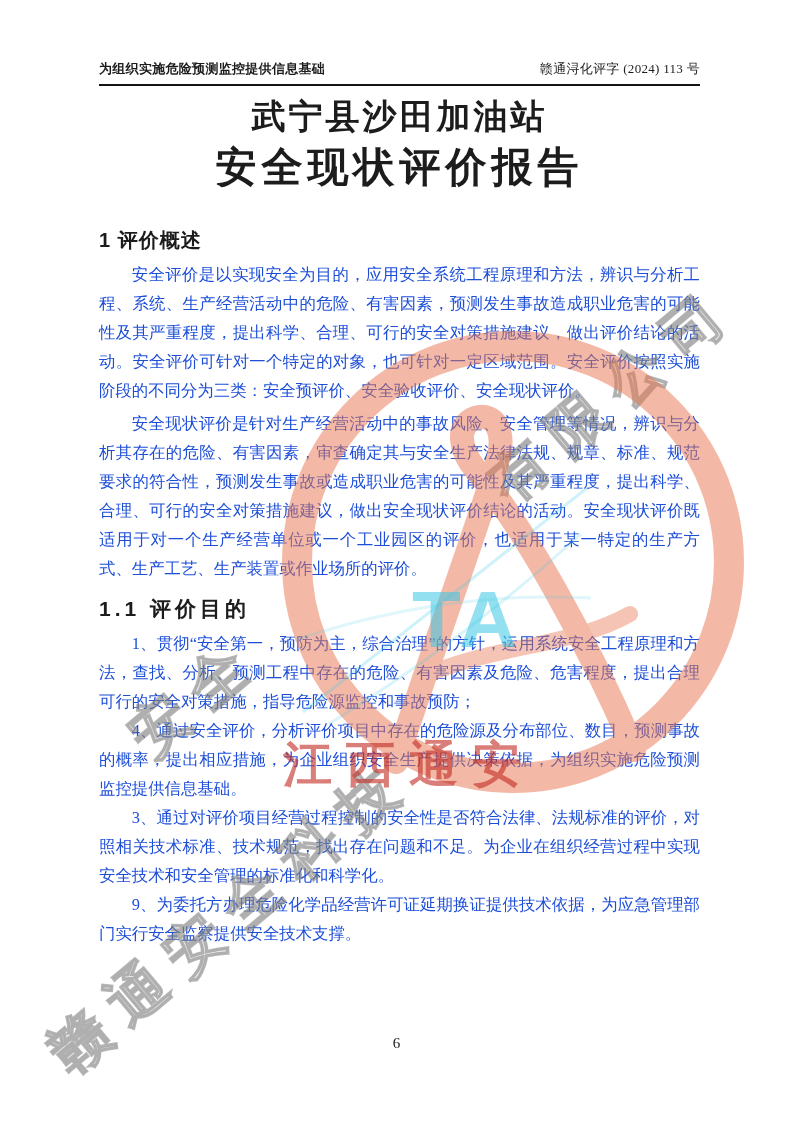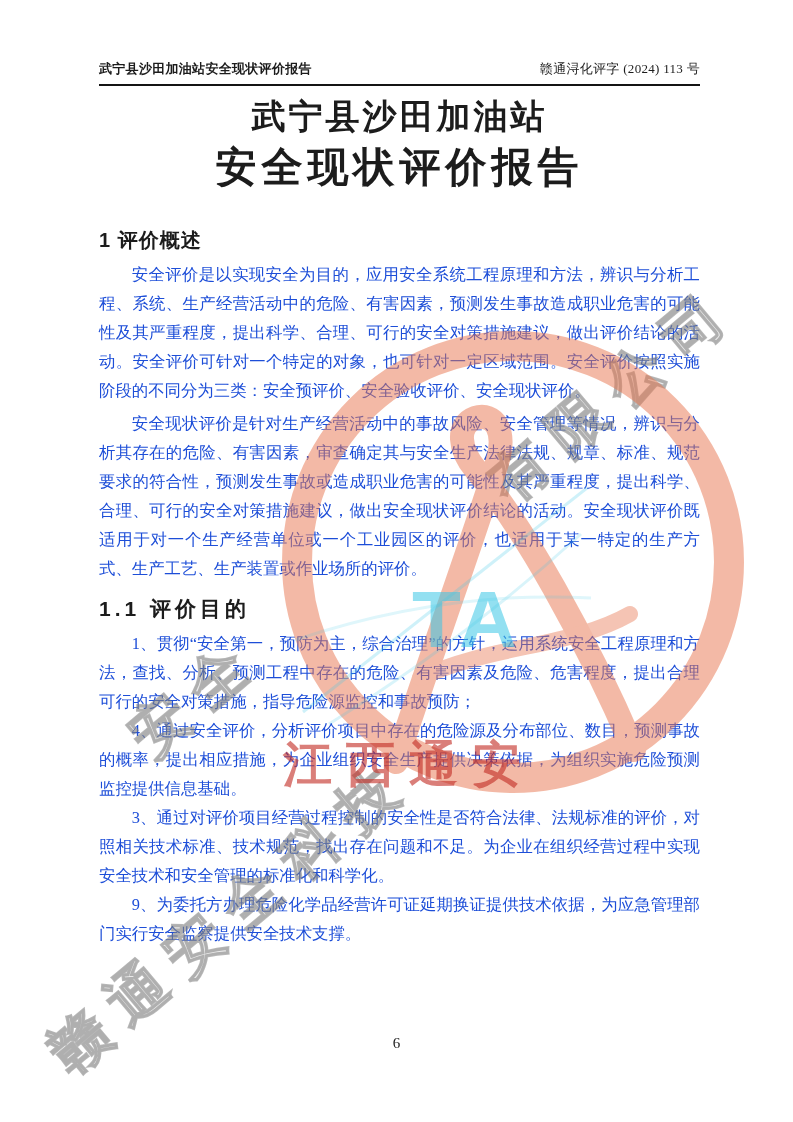--- a/index.html
+++ b/index.html
@@ -113,21 +113,21 @@
   .wm-tile-c{left:138px;top:706px;transform:rotate(-40deg);}
 </style>
 </head>
 <body>
 
 <div class="page">
 
   <div class="content">
 
     <div class="hdr">
-      <span class="hdr-left">武宁县沙田加油站安全现状评价报告</span>
+      <span class="hdr-left">为组织实施危险预测监控提供信息基础</span>
       <span class="hdr-right">赣通浔化评字 (2024) 113 号</span>
     </div>
     <div class="hdr-rule"></div>
 
     <div class="title1">武宁县沙田加油站</div>
     <div class="title2">安全现状评价报告</div>
 
     <div class="h1">1 评价概述</div>
 
     <p class="para">安全评价是以实现安全为目的，应用安全系统工程原理和方法，辨识与分析工程、系统、生产经营活动中的危险、有害因素，预测发生事故造成职业危害的可能性及其严重程度，提出科学、合理、可行的安全对策措施建议，做出评价结论的活动。安全评价可针对一个特定的对象，也可针对一定区域范围。安全评价按照实施阶段的不同分为三类：安全预评价、安全验收评价、安全现状评价。</p>

